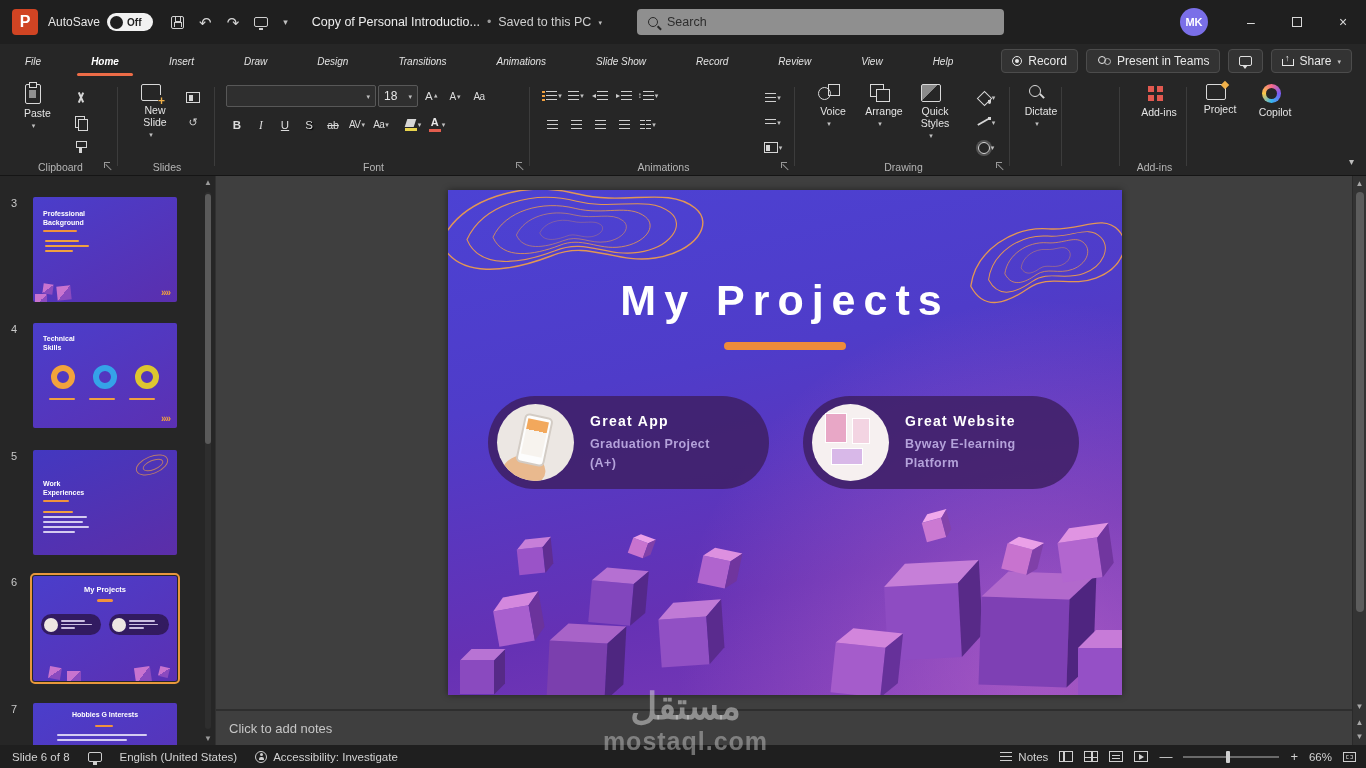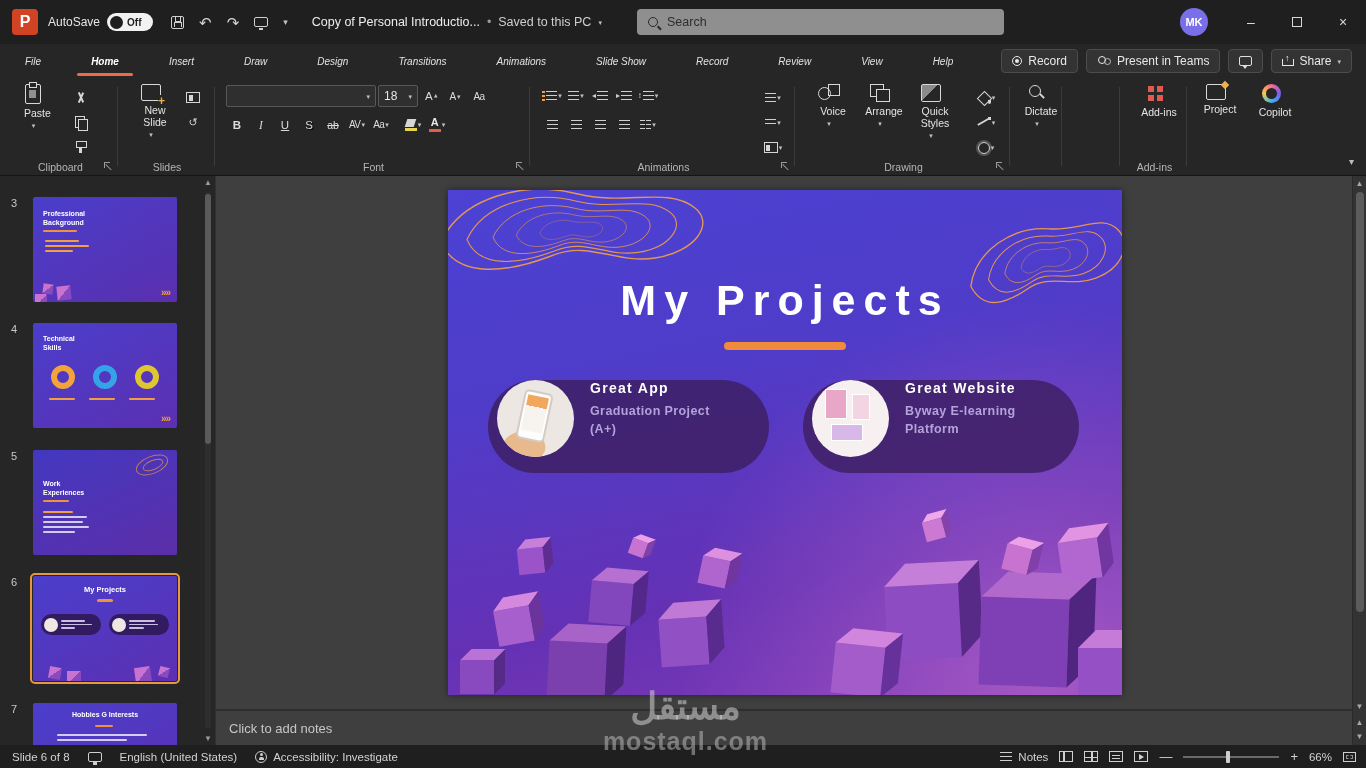--- a/index.html
+++ b/index.html
@@ -149,21 +149,21 @@
   .tscroll .tthumb{position:absolute;left:3px;top:16px;width:6px;height:250px;background:#5a5a5a;border-radius:3px;}
 
   
   .canvas{position:absolute;left:215px;top:176px;width:1151px;height:569px;background:#3f3f3f;border-left:1px solid #313131;}
   .slide{position:absolute;left:232px;top:14px;width:674px;height:505px;overflow:hidden;box-shadow:0 0 7px rgba(0,0,0,.45);
     background:radial-gradient(circle at 88% 94%,rgba(225,130,215,.42),rgba(225,130,215,0) 48%),
                linear-gradient(168deg,#4c42d3 0%,#4f3cc9 35%,#6531b4 72%,#7d3ab6 100%);}
   .topo{position:absolute;}
   .slide-title{position:absolute;top:86px;left:0;right:0;text-align:center;font-size:43px;font-weight:bold;letter-spacing:8px;color:#fff;}
   .title-underline{position:absolute;top:152px;left:276px;width:122px;height:8px;border-radius:4px;background:#ef8b3a;}
-  .pcard{position:absolute;top:190px;height:93px;border-radius:47px;background:rgba(62,31,99,.84);display:flex;align-items:flex-start;}
+  .pcard{position:absolute;top:206px;height:93px;border-radius:47px;background:rgba(62,31,99,.84);display:flex;align-items:center;}
   .pcard.left{left:40px;width:281px;}
   .pcard.right{left:355px;width:276px;}
   .pcircle{width:77px;height:77px;border-radius:50%;margin-left:9px;flex:none;position:relative;overflow:hidden;}
   .pcircle.app{background:#ece7e3;}
   .pcircle.web{background:#f6f0f0;}
   .hand{position:absolute;left:4px;bottom:-6px;width:44px;height:32px;background:#e9b98e;border-radius:50% 50% 40% 40%;transform:rotate(-12deg);}
   .phone{position:absolute;left:23px;top:11px;width:29px;height:50px;background:#fdfdfd;border:2px solid #d3ccc5;border-radius:5px;transform:rotate(12deg);}
   .phone::before{content:"";position:absolute;inset:3px 2px 7px 2px;background:linear-gradient(180deg,#f2a85c 0 30%,#f7f3ee 30%);}
   .shot{position:absolute;border:1px solid #fff;}
   .ptext{margin-left:16px;}

